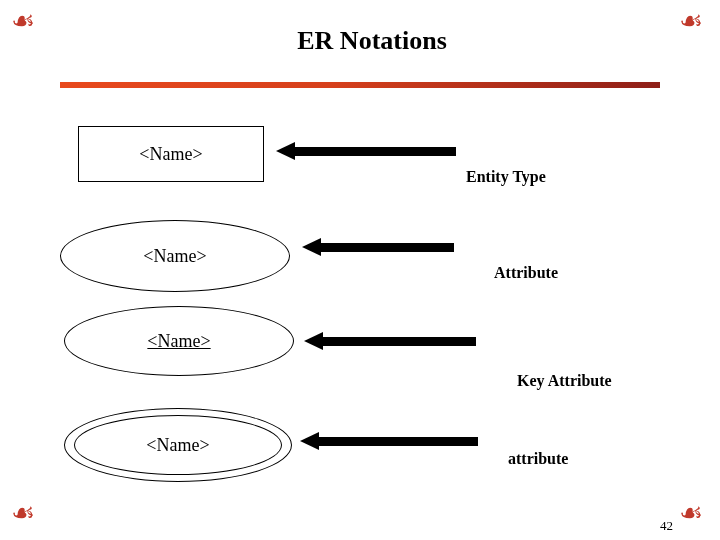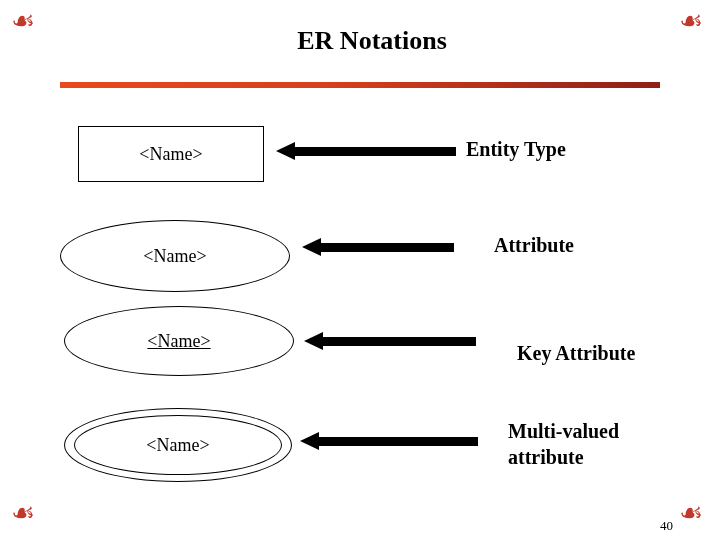--- a/index.html
+++ b/index.html
@@ -115,25 +115,26 @@
   #arrow-attr   { left: 302px; top: 243px; width: 152px; }
   #arrow-attr .shaft { width: 134px; }
   #arrow-key    { left: 304px; top: 337px; width: 172px; }
   #arrow-key .shaft { width: 154px; }
   #arrow-mv     { left: 300px; top: 437px; width: 178px; }
   #arrow-mv .shaft { width: 160px; }
 
   
   .label {
     position: absolute;
-    font-size: 20px;
+    font-size: 16px;
     font-weight: bold;
     color: #000000;
     font-family: "Liberation Serif", serif;
     line-height: 26px;
+    margin-top: 28px;
   }
   #label-entity { left: 466px; top: 136px; }
   #label-attr   { left: 494px; top: 232px; }
   #label-key    { left: 517px; top: 340px; }
   #label-mv     { left: 508px; top: 418px; width: 200px; }
 
   
   .page-number {
     position: absolute;
     left: 660px;
@@ -183,17 +184,16 @@
 
 <div class="ellipse-shape" id="mv-outer"></div>
 <div class="ellipse-shape" id="mv-inner">
   <span>&lt;Name&gt;</span>
 </div>
 <div class="arrow" id="arrow-mv">
   <span class="head"></span>
   <span class="shaft"></span>
 </div>
 <div class="label" id="label-mv">
-  <div>Multi-valued</div>
   <div>attribute</div>
 </div>
 
-<div class="page-number">40</div>
+<div class="page-number">42</div>
 
 </body></html>

